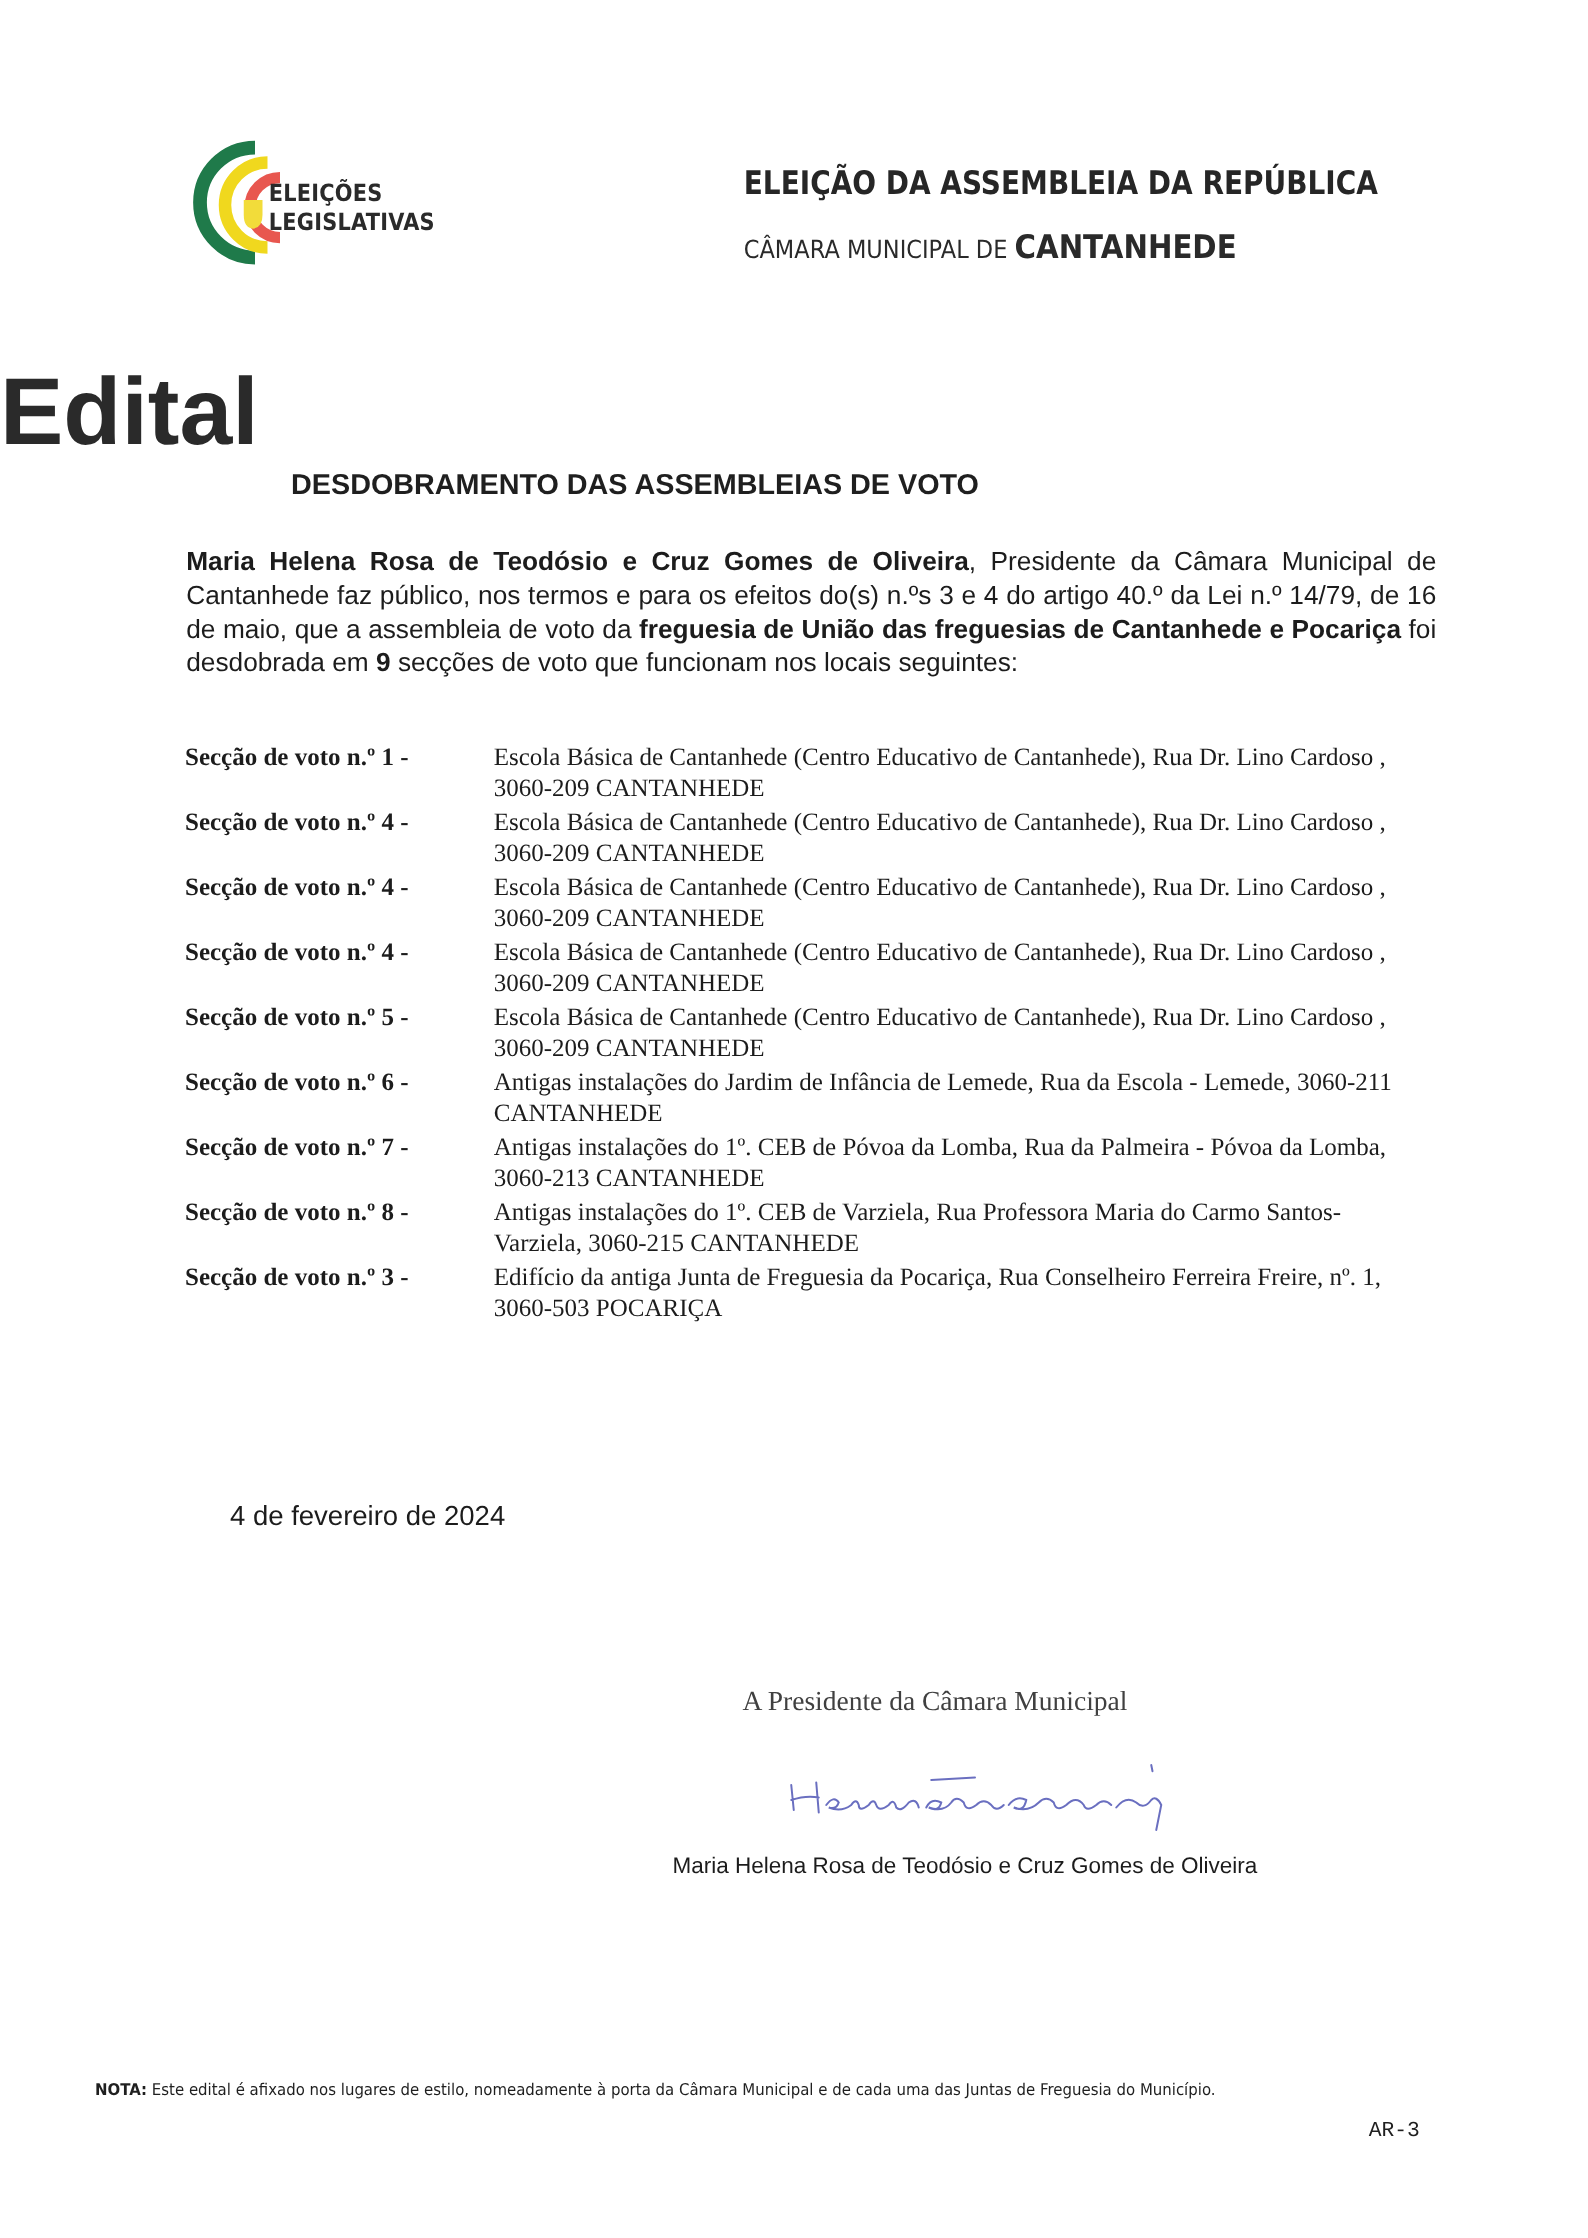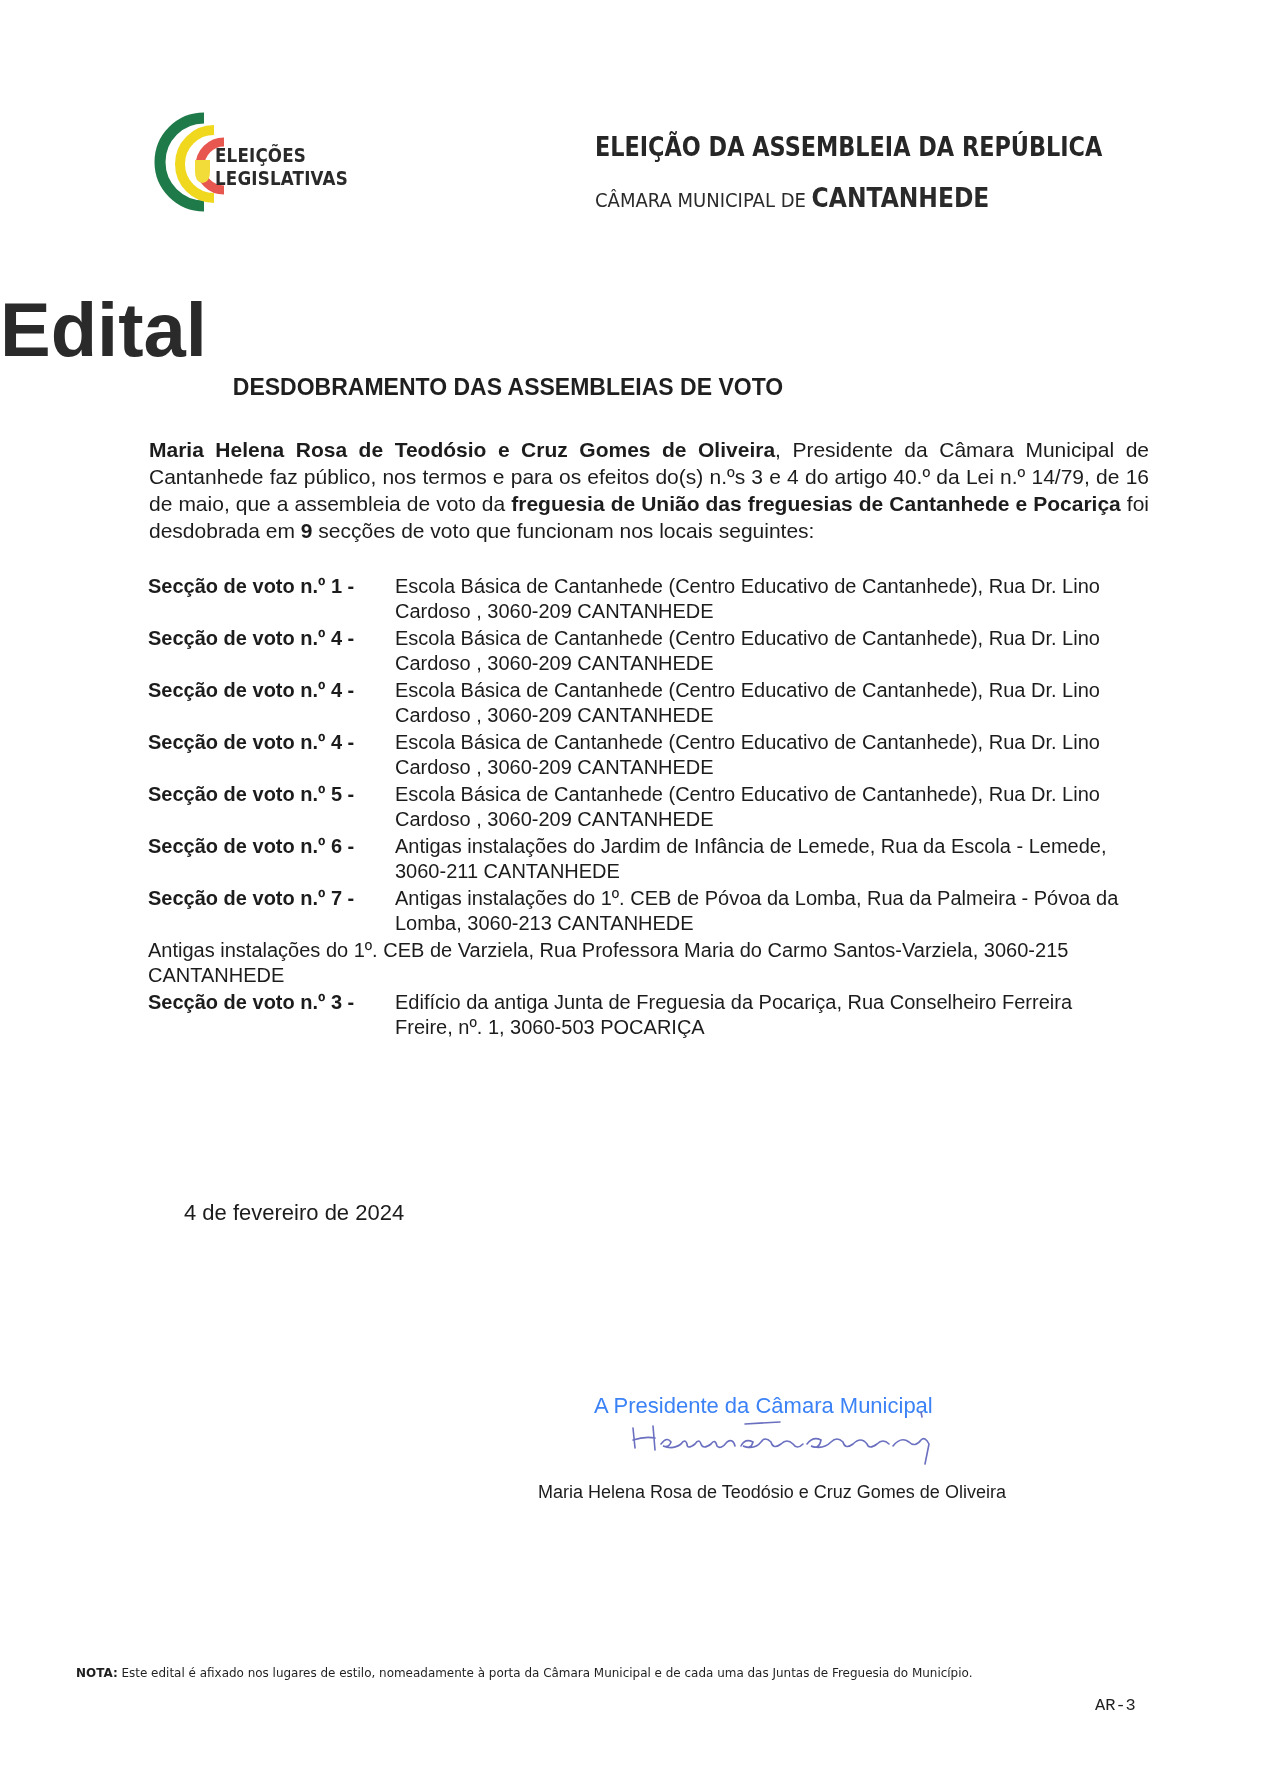--- a/index.html
+++ b/index.html
@@ -20,28 +20,28 @@
 
   .title { position: absolute; left: 0; width: 1270px; top: 286px; text-align: left;
            font-weight: bold; font-size: 76px; color: #2a2a2a; letter-spacing: 0px; }
   .subtitle { position: absolute; left: 0; width: 1016px; top: 374px; text-align: center;
               font-weight: bold; font-size: 23px; color: #1f1f1f; }
 
   .intro { position: absolute; left: 149px; top: 436px; width: 1000px; font-size: 21px;
            line-height: 27px; text-align: justify; color: #1c1c1c; }
   .intro b { font-weight: bold; }
 
-  .sections { position: absolute; left: 148px; top: 574px; width: 1010px; }
+  .sections { position: absolute; left: 148px; top: 594px; width: 1010px; font-family: Liberation Serif, serif; }
   .sec { display: flex; font-size: 20px; line-height: 25px; margin-bottom: 2px; height: 50px; }
   .sec-label { width: 247px; flex: none; font-weight: bold; white-space: nowrap; }
   .sec-addr { flex: 1; padding-right: 30px; }
 
   .date { position: absolute; left: 184px; top: 1200px; font-size: 22px; color: #1c1c1c; }
 
-  .pres { position: absolute; left: 594px; top: 1393px; font-size: 22px; color: #3b82f6; }
+  .pres { position: absolute; left: 594px; top: 1348px; font-size: 22px; color: #404040; font-family: Liberation Serif, serif; }
   .signature { position: absolute; left: 625px; top: 1400px; width: 340px; height: 70px; }
   .signame { position: absolute; left: 538px; top: 1482px; font-size: 18px; color: #1c1c1c; }
 
   .nota { position: absolute; left: 76px; top: 1665px; font-family: "DejaVu Sans", sans-serif;
           font-size: 13px; color: #1f1f1f; white-space: nowrap; transform: scaleX(0.92); transform-origin: left top; }
   .nota b { font-weight: bold; }
   .code { position: absolute; left: 1095px; top: 1696px; font-family: Liberation Mono, monospace;
           font-size: 17px; color: #1f1f1f; }
 </style>
 </head>
@@ -94,20 +94,21 @@
   </div>
   <div class="sec">
     <div class="sec-label">Secção de voto n.º 6 -</div>
     <div class="sec-addr">Antigas instalações do Jardim de Infância de Lemede, Rua da Escola - Lemede, 3060-211 CANTANHEDE</div>
   </div>
   <div class="sec">
     <div class="sec-label">Secção de voto n.º 7 -</div>
     <div class="sec-addr">Antigas instalações do 1º. CEB de Póvoa da Lomba, Rua da Palmeira - Póvoa da Lomba, 3060-213 CANTANHEDE</div>
   </div>
   <div class="sec">
+    <div class="sec-label">Secção de voto n.º 8 -</div>
     <div class="sec-addr">Antigas instalações do 1º. CEB de Varziela, Rua Professora Maria do Carmo Santos-Varziela, 3060-215 CANTANHEDE</div>
   </div>
   <div class="sec">
     <div class="sec-label">Secção de voto n.º 3 -</div>
     <div class="sec-addr">Edifício da antiga Junta de Freguesia da Pocariça, Rua Conselheiro Ferreira Freire, nº. 1, 3060-503 POCARIÇA</div>
   </div>
 </div>
 
 <div class="date">4 de fevereiro de 2024</div>
 

